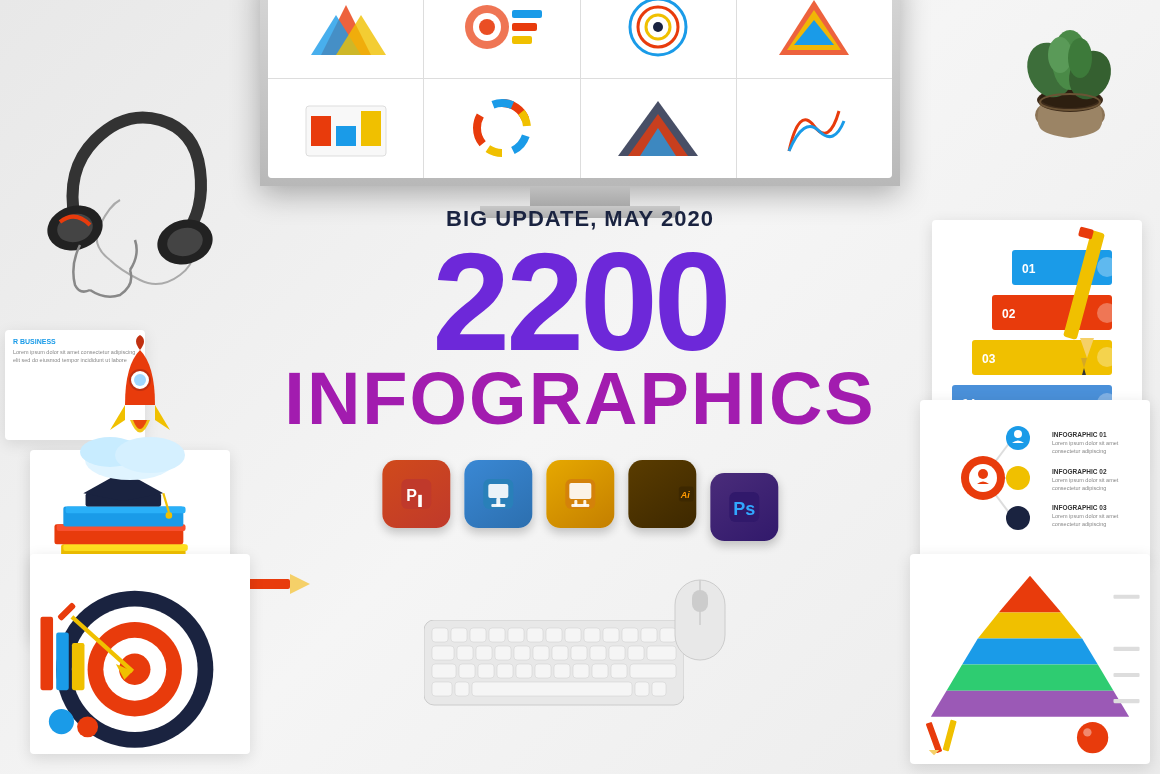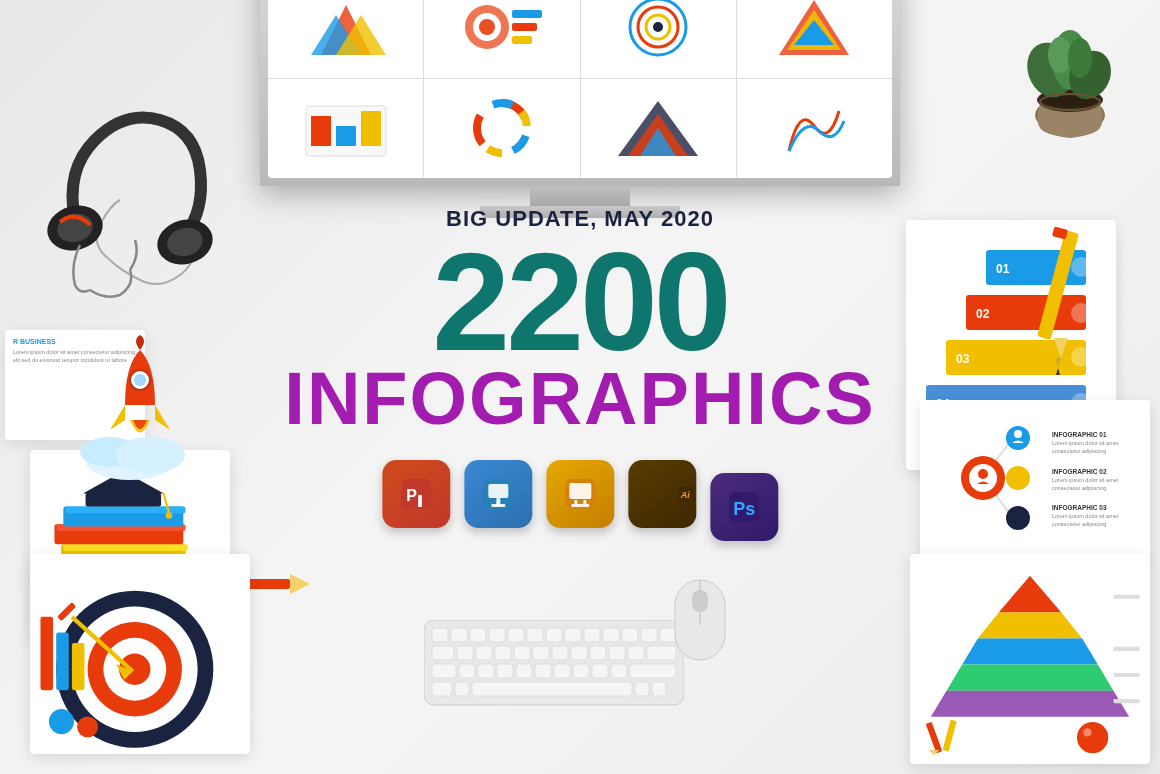--- a/index.html
+++ b/index.html
@@ -32,21 +32,21 @@
       font-size: 22px;
       font-weight: 800;
       color: #1a2340;
       letter-spacing: 1px;
       text-transform: uppercase;
     }
 
     .big-number {
       font-size: 140px;
       font-weight: 900;
-      color: #0f766e;
+      color: #6d28d9;
       line-height: 1;
       letter-spacing: -4px;
       margin-bottom: -10px;
     }
 
     .infographics-text {
       font-size: 74px;
       font-weight: 900;
       color: #a21caf;
       letter-spacing: 2px;
@@ -221,21 +221,21 @@
       display: flex;
       align-items: center;
       justify-content: center;
       overflow: hidden;
     }
 
     
     .card-pencil {
       position: absolute;
       top: 220px;
-      right: 44px;
+      right: 18px;
       width: 210px;
       height: 250px;
       background: white;
       border-radius: 4px;
       box-shadow: 0 4px 15px rgba(0,0,0,0.12);
       z-index: 3;
       display: flex;
       align-items: center;
       justify-content: center;
       overflow: hidden;

